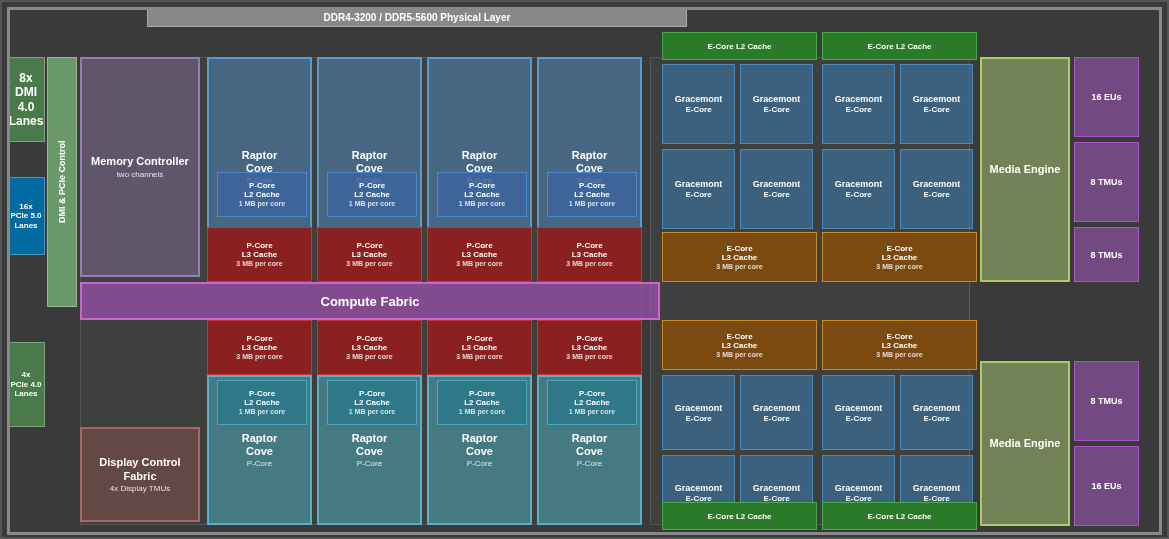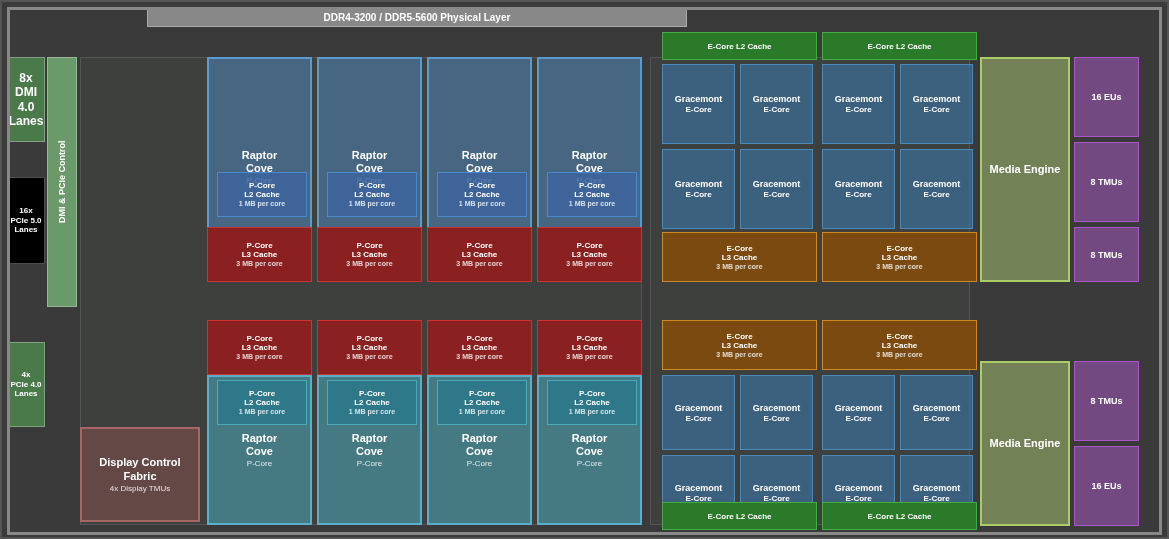--- a/index.html
+++ b/index.html
@@ -33,21 +33,21 @@
     .ddr-bar {
       top: 5px; left: 145px; width: 540px; height: 20px;
       background: #888;
       border: 1px solid #aaa;
       font-size: 10px; color: white; text-align: right;
     }
 
     
     .pcie4-top { top: 55px; left: 5px; width: 38px; height: 85px; background: #4a7a4a; }
     .dmi-pcie { top: 55px; left: 45px; width: 30px; height: 250px; background: #6a9a6a; writing-mode: vertical-rl; text-orientation: mixed; font-size: 9px; }
-    .pcie5 { top: 175px; left: 5px; width: 38px; height: 87px; background: #000000; }
+    .pcie5 { top: 175px; left: 5px; width: 38px; height: 78px; background: #0369a1; }
     .pcie4-bot { top: 340px; left: 5px; width: 38px; height: 85px; background: #4a7a4a; }
 
     
     .mem-ctrl { top: 55px; left: 78px; width: 120px; height: 220px; background: rgba(150,120,180,0.4); border: 2px solid #9a7aba; }
 
     
     .raptor-top-1 { top: 55px; left: 205px; width: 105px; height: 220px; background: rgba(80,140,200,0.5); border: 2px solid #5a9acc; }
     .raptor-top-2 { top: 55px; left: 315px; width: 105px; height: 220px; background: rgba(80,140,200,0.5); border: 2px solid #5a9acc; }
     .raptor-top-3 { top: 55px; left: 425px; width: 105px; height: 220px; background: rgba(80,140,200,0.5); border: 2px solid #5a9acc; }
     .raptor-top-4 { top: 55px; left: 535px; width: 105px; height: 220px; background: rgba(80,140,200,0.5); border: 2px solid #5a9acc; }
@@ -176,20 +176,24 @@
   </div>
 
   <div class="block pcie5">
     <span class="title" style="font-size:8px">16x<br>PCIe 5.0<br>Lanes</span>
   </div>
 
   <div class="block pcie4-bot">
     <span class="title" style="font-size:8px">4x<br>PCIe 4.0<br>Lanes</span>
   </div>
 
+  <div class="block mem-ctrl">
+    <span class="title">Memory Controller</span>
+    <span class="subtitle">two channels</span>
+  </div>
 
   <div class="block raptor-top-1">
     <span class="title">Raptor<br>Cove</span>
     <span class="subtitle">P-Core</span>
   </div>
   <div class="block raptor-top-2">
     <span class="title">Raptor<br>Cove</span>
     <span class="subtitle">P-Core</span>
   </div>
   <div class="block raptor-top-3">
@@ -220,20 +224,23 @@
   <div class="block pcore-l3-t2">
     <span style="font-size:8px">P-Core<br>L3 Cache<br><span style="font-size:7px;opacity:0.8">3 MB per core</span></span>
   </div>
   <div class="block pcore-l3-t3">
     <span style="font-size:8px">P-Core<br>L3 Cache<br><span style="font-size:7px;opacity:0.8">3 MB per core</span></span>
   </div>
   <div class="block pcore-l3-t4">
     <span style="font-size:8px">P-Core<br>L3 Cache<br><span style="font-size:7px;opacity:0.8">3 MB per core</span></span>
   </div>
 
+  <div class="block compute-fabric">
+    <span>Compute Fabric</span>
+  </div>
 
   <div class="block pcore-l3-b1">
     <span style="font-size:8px">P-Core<br>L3 Cache<br><span style="font-size:7px;opacity:0.8">3 MB per core</span></span>
   </div>
   <div class="block pcore-l3-b2">
     <span style="font-size:8px">P-Core<br>L3 Cache<br><span style="font-size:7px;opacity:0.8">3 MB per core</span></span>
   </div>
   <div class="block pcore-l3-b3">
     <span style="font-size:8px">P-Core<br>L3 Cache<br><span style="font-size:7px;opacity:0.8">3 MB per core</span></span>
   </div>

